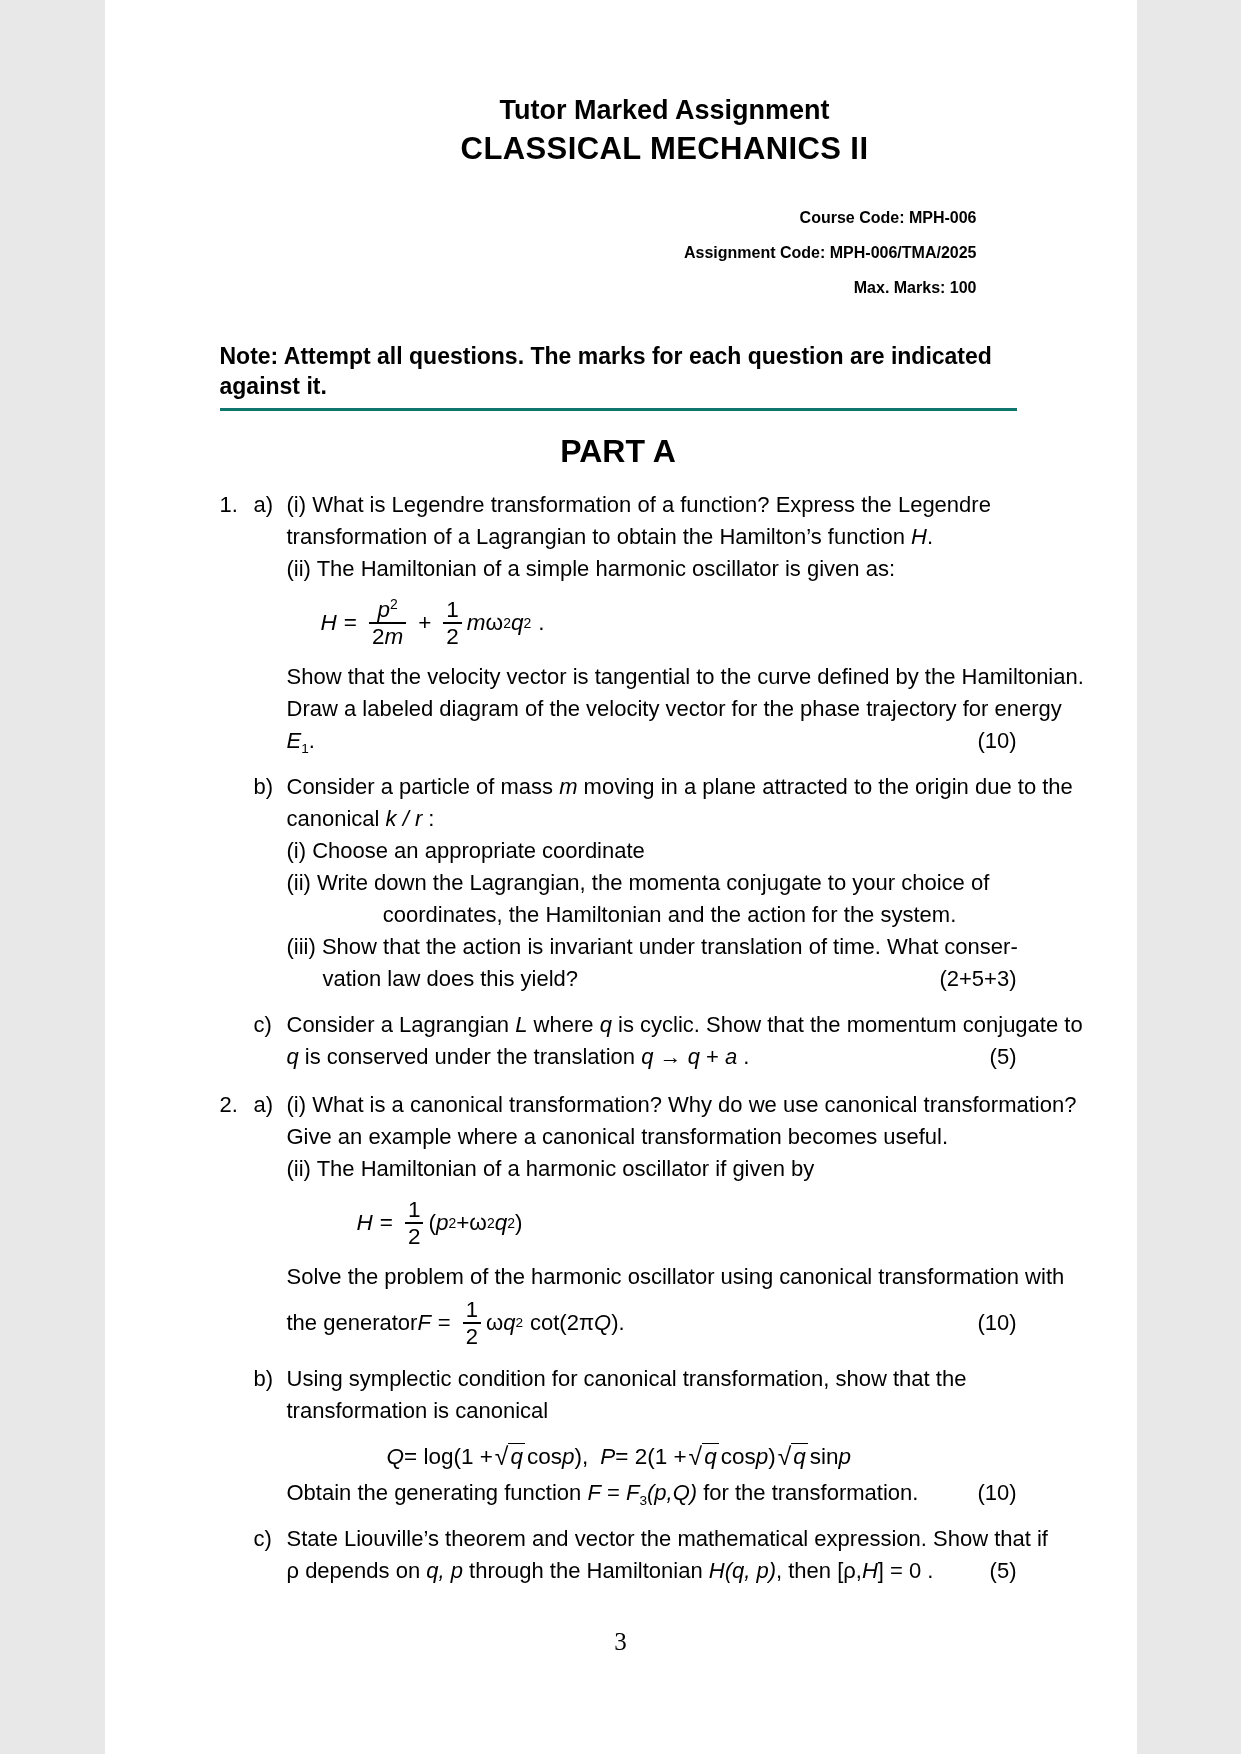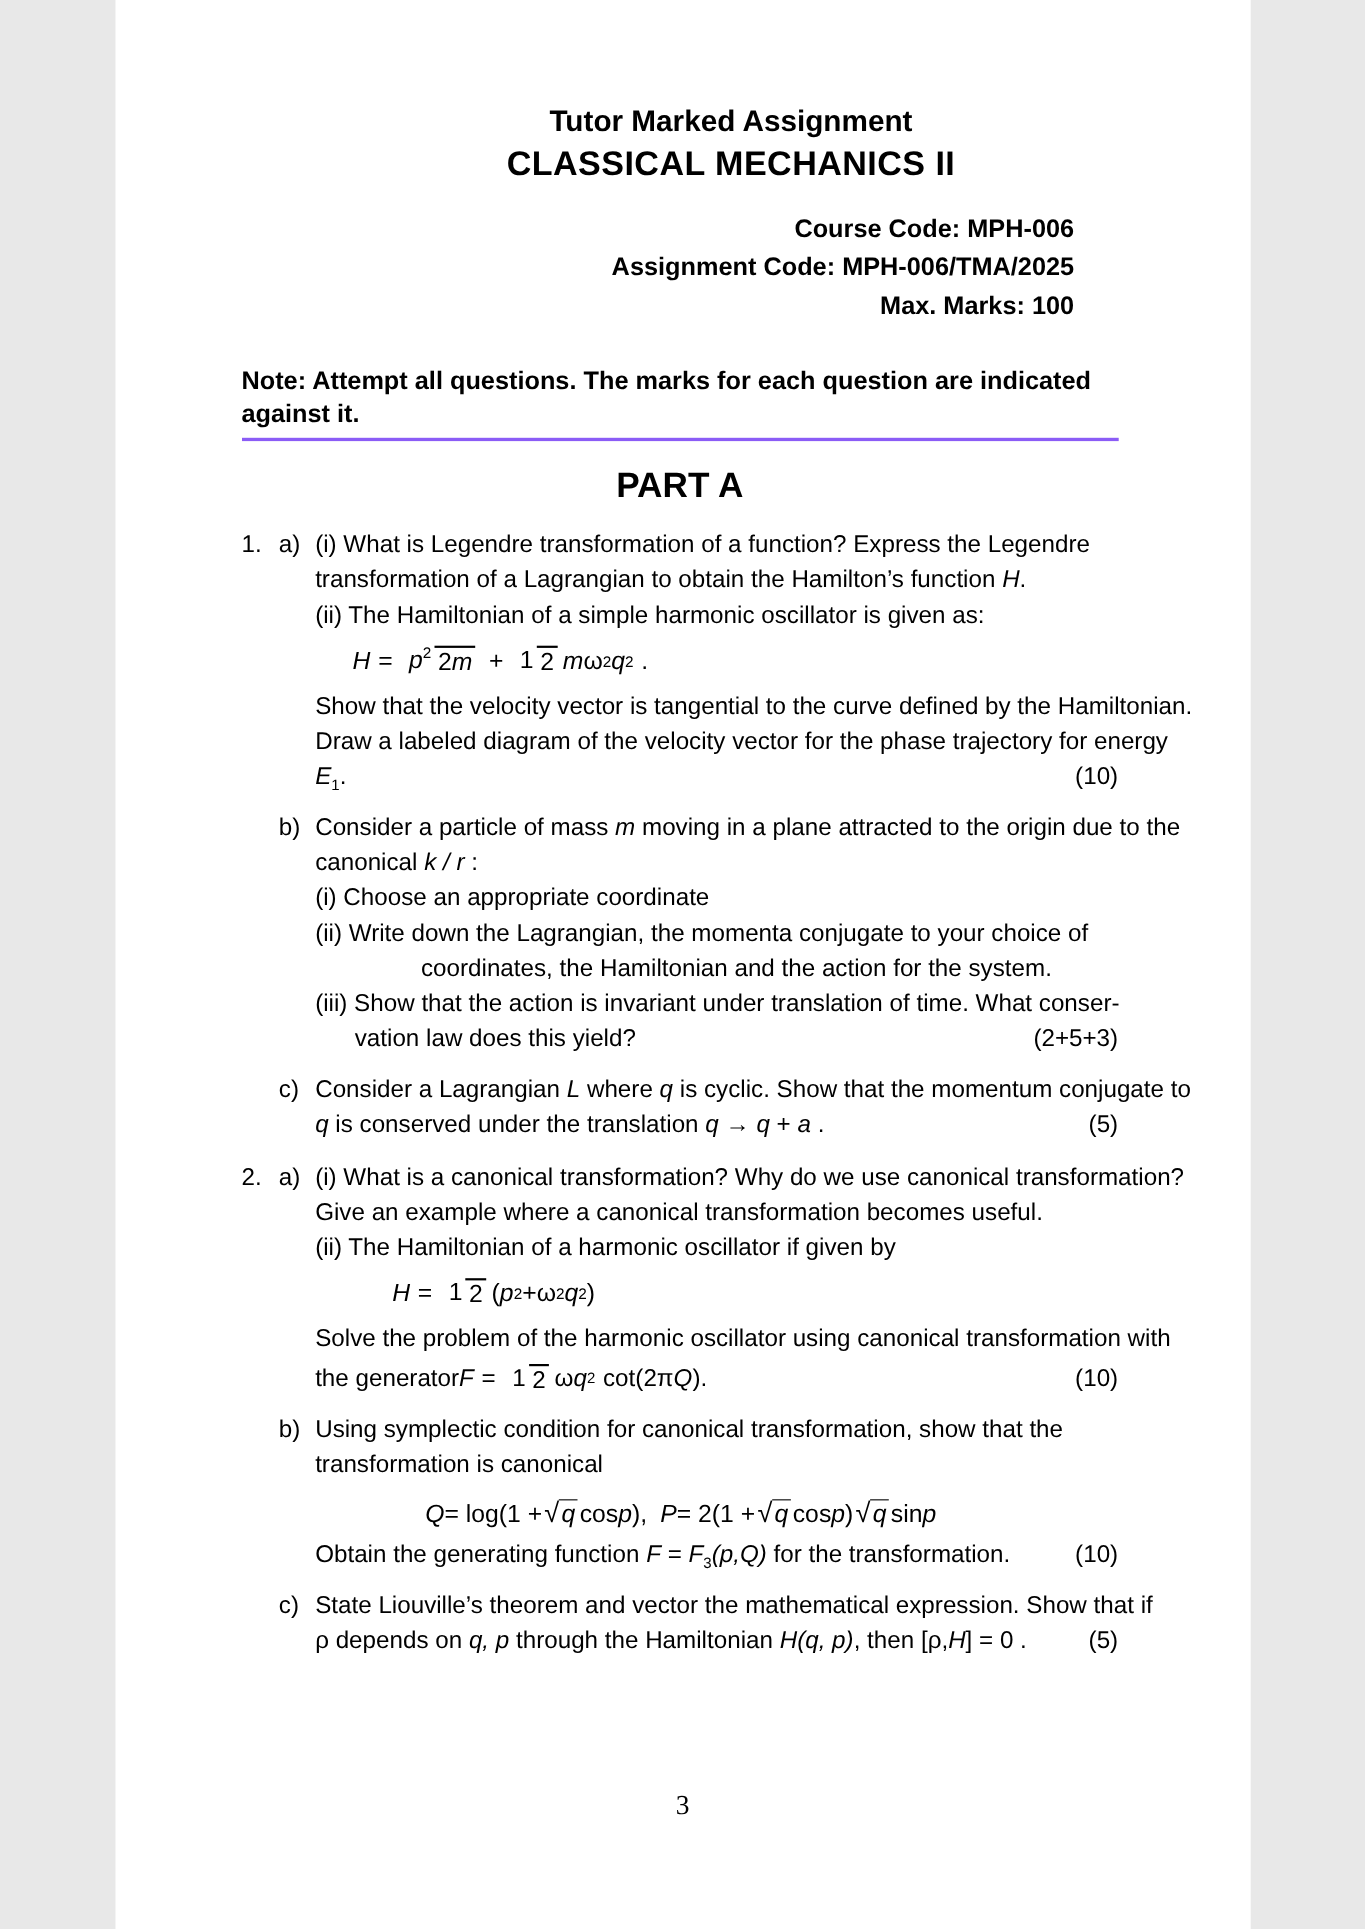--- a/index.html
+++ b/index.html
@@ -10,22 +10,22 @@
     background:#ffffff;
     color:#000;
     font-family:"Liberation Sans", sans-serif;
     box-sizing:border-box;
     padding:92px 120px 0 115px;
     overflow:hidden;
   }
   .title-block { width:890px; text-align:center; }
   .t1 { font-size:27px; font-weight:bold; line-height:36px; }
   .t2 { font-size:31px; font-weight:bold; line-height:42px; letter-spacing:0.4px; }
-  .info-block { margin-top:20px; margin-right:40px; text-align:right; font-weight:bold; font-size:23px; line-height:35px; }
-  .note { margin-top:36px; font-weight:bold; font-size:23px; line-height:30px; padding-bottom:7px; border-bottom:3px solid #8b5cf6; }
+  .info-block { margin-top:30px; margin-right:40px; text-align:right; font-weight:bold; font-size:16px; line-height:35px; }
+  .note { margin-top:36px; font-weight:bold; font-size:23px; line-height:30px; padding-bottom:7px; border-bottom:3px solid #0f766e; }
   .part { margin-top:20px; text-align:center; font-size:32px; font-weight:bold; line-height:40px; }
 
   .q { display:flex; font-size:22px; margin-top:18px; }
   .qnum { width:34px; flex:none; line-height:32px; }
   .qrest { flex:1; min-width:0; }
   .sub { display:flex; }
   .sub2 { margin-top:14px; }
   .slabel { width:33px; flex:none; line-height:32px; }
   .sbody { flex:1; min-width:0; }
 
@@ -34,21 +34,21 @@
   .ind { margin-left:36px;text-align:center; }
   .it { font-style:italic; }
   .mrow { display:flex; justify-content:space-between; align-items:center;gap:12px; }
   .marks { flex:none; line-height:32px; }
 
   sup, sub { font-size:62%; line-height:0; }
 
   .dformula { display:flex; align-items:center; white-space:nowrap; margin:12px 0 12px 34px; font-size:22.5px; }
   .dformula.f2 { margin-left:70px; }
   .dformula.f3 { margin-left:100px; margin-top:16px; margin-bottom:6px; }
-  .frac { display:inline-flex; flex-direction:row; text-align:center; vertical-align:middle; margin:0 5px; }
+  .frac { display:inline-flex; flex-direction:column; text-align:center; vertical-align:middle; margin:0 5px; }
   .fnum { display:block; line-height:25px; padding:0 3px; }
   .fden { display:block; line-height:25px; border-top:2px solid #000; padding:0 3px; }
   .op { margin:0 7px; }
   .sp-l { margin-left:7px; }
 
   .genline { display:inline-flex; align-items:center; white-space:nowrap; }
 
   .sqrt { display:inline-flex; align-items:flex-start; margin:0 2px; }
   .rad { font-size:1.1em; line-height:28px; }
   .radi { border-top:1.8px solid #000; padding:0 2px; font-style:italic; line-height:26px; }

